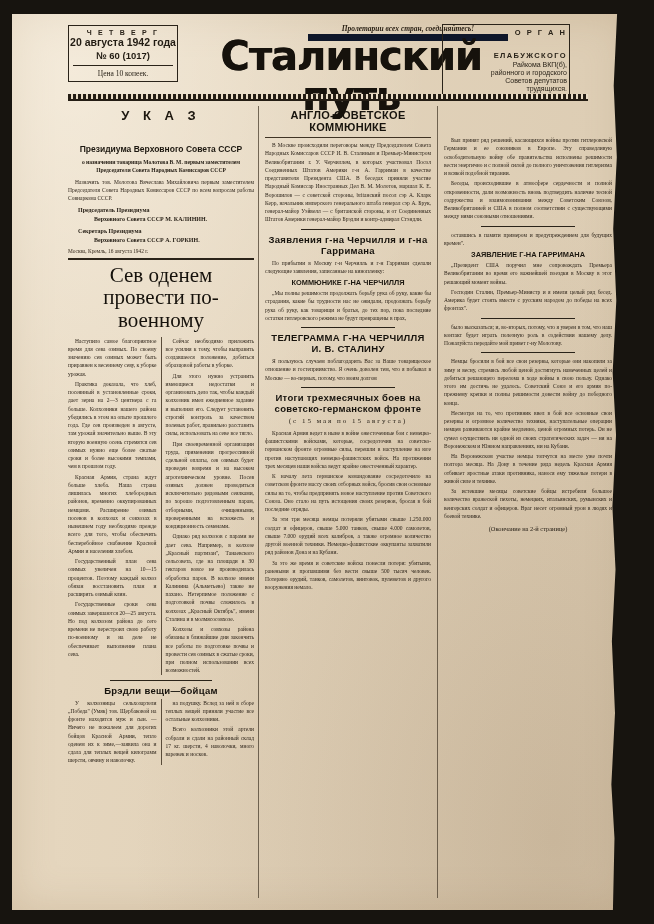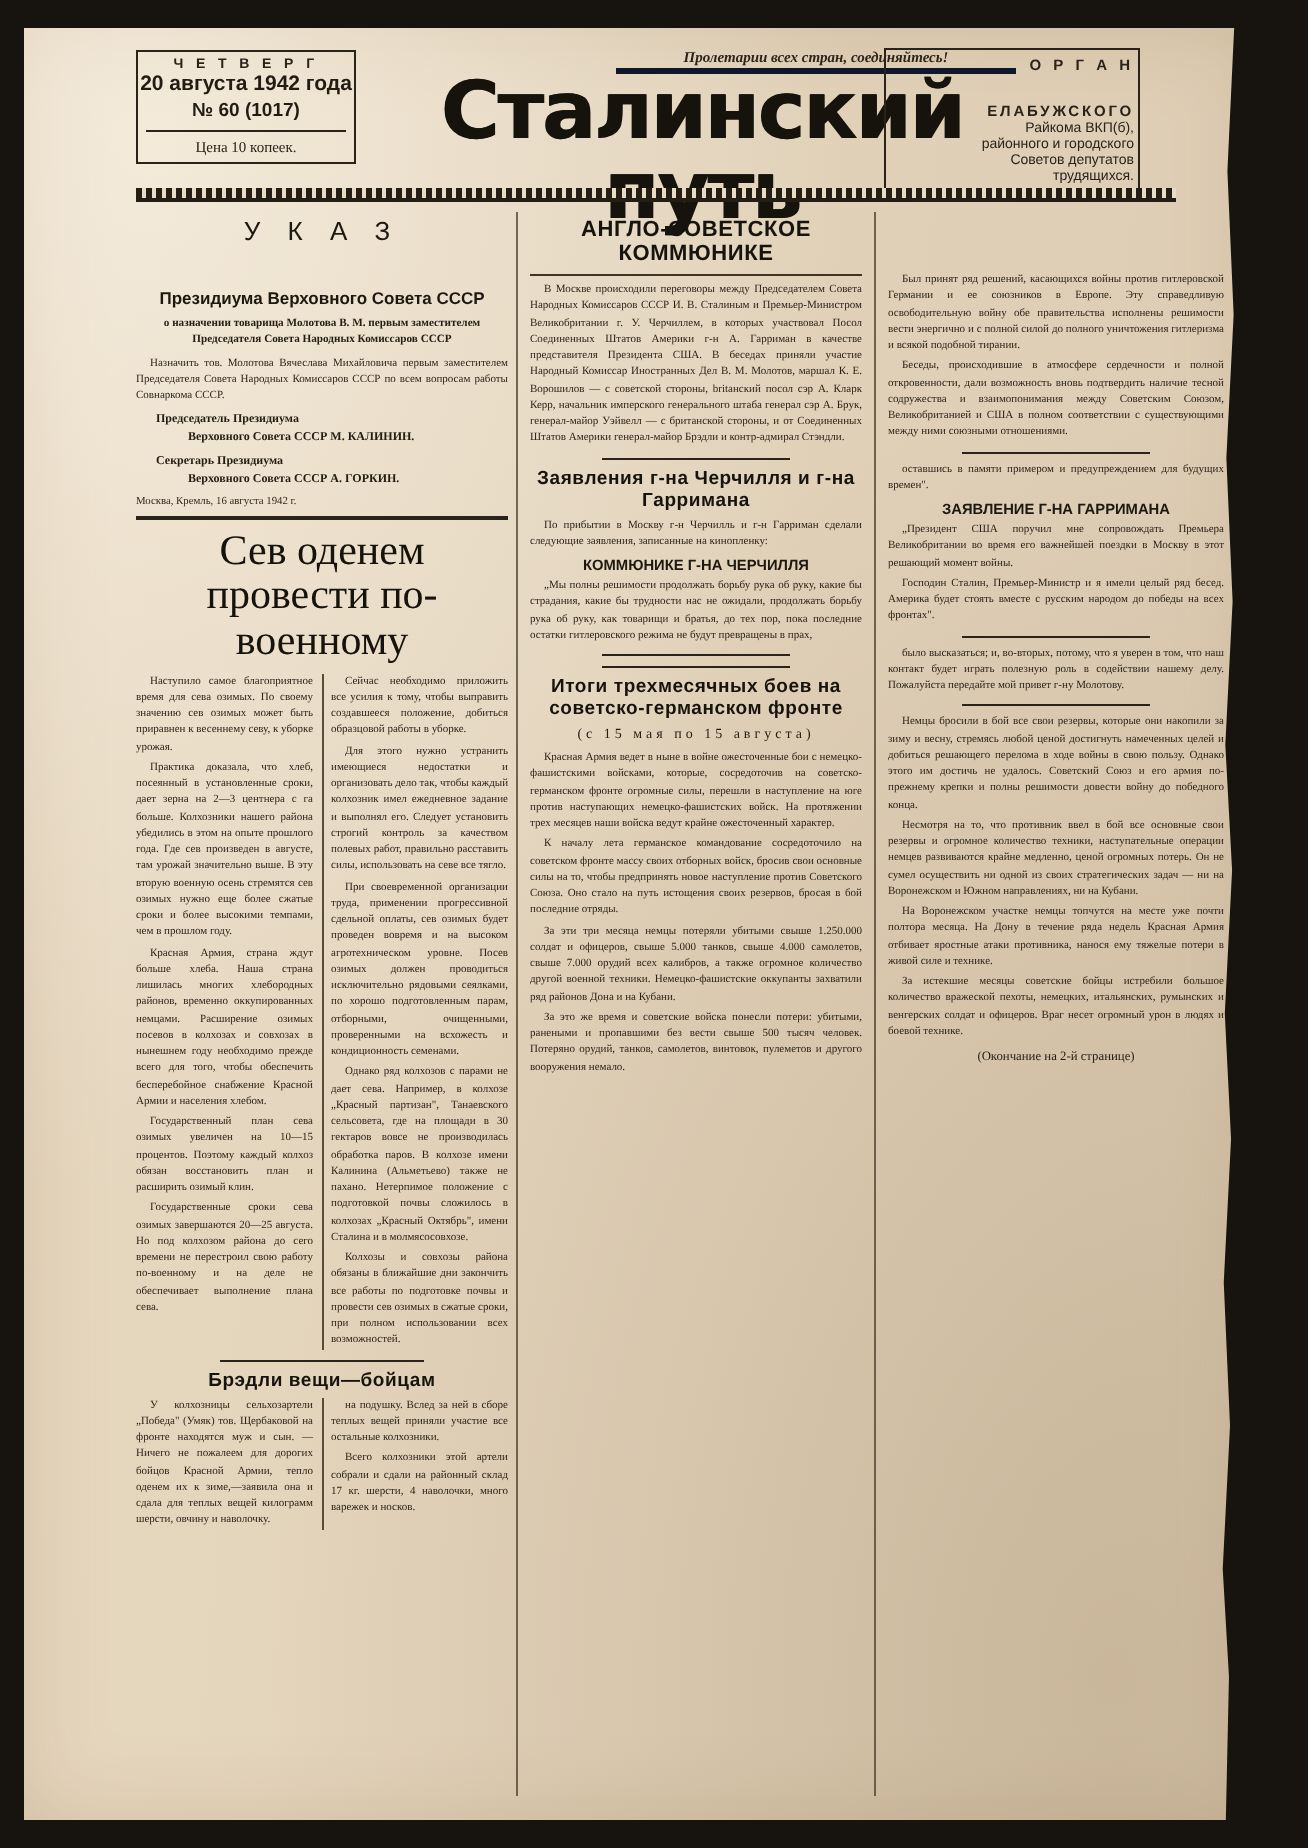--- a/index.html
+++ b/index.html
@@ -24,21 +24,21 @@
   .datebox{position:absolute;left:30px;top:3px;width:108px;border:1.6px solid #2a2319;
     text-align:center;padding:3px 0 2px;}
   .datebox .dow{font-size:7px;letter-spacing:2.2px;font-weight:bold;color:#2a2319;font-family:"Liberation Sans",sans-serif;}
   .datebox .date{font-size:10.5px;font-weight:bold;margin-top:0;color:#221c13;font-family:"Liberation Sans",sans-serif;}
   .datebox .num{font-size:9.5px;font-weight:bold;margin-top:2px;color:#221c13;font-family:"Liberation Sans",sans-serif;}
   .datebox .rule{border-top:1.3px solid #2a2319;margin:4px 4px 3px;}
   .datebox .price{font-size:7.5px;color:#2a2319;padding-bottom:1px;}
 
   .slogan{position:absolute;left:270px;top:2px;width:200px;text-align:center;
     font-size:7.5px;font-style:italic;font-weight:bold;color:#2d2418;
-    border-bottom:3px solid #0f172a;padding-bottom:1px;}
+    border-bottom:7px solid #0f172a;padding-bottom:1px;}
   .title{position:absolute;left:148px;top:14px;width:330px;text-align:center;
     font-family:"DejaVu Sans",sans-serif;font-weight:bold;font-size:40px;
     letter-spacing:-1px;color:#16120c;line-height:1;
     text-shadow:0.5px 0 0 #16120c;}
   .organ{position:absolute;right:34px;top:2px;width:122px;border:1.6px solid #2a2319;
     text-align:right;padding:3px 2px 3px;font-family:"Liberation Sans",sans-serif;}
   .organ .l1{font-size:7.5px;letter-spacing:2px;font-weight:bold;color:#2a2319;}
   .organ .l2{font-size:7.5px;letter-spacing:1.4px;font-weight:bold;color:#2a2319;margin-top:14px;}
   .organ .l3,.organ .l4,.organ .l5,.organ .l6{font-size:7px;color:#2a2319;margin-top:1px;}
   .wavyrule{position:absolute;left:30px;right:16px;top:72px;height:5px;
@@ -48,21 +48,21 @@
   
   .cols{position:absolute;left:0;top:84px;width:566px;height:792px;}
   .colL{position:absolute;left:30px;top:0;width:186px;height:792px;}
   .colM{position:absolute;left:225px;top:0;width:170px;height:792px;}
   .colR{position:absolute;left:404px;top:0;width:172px;height:792px;}
   .vrule{position:absolute;top:0;width:1px;height:792px;background:#4a3e2e;opacity:.75;}
   .vrule.a{left:220px;}
   .vrule.b{left:399px;}
 
   
-  .ttl-ukaz{text-align:center;font-family:"Liberation Sans",sans-serif;font-weight:normal;
+  .ttl-ukaz{text-align:center;font-family:"Liberation Sans",sans-serif;font-weight:bold;
     font-size:13px;letter-spacing:5px;color:#1d1810;margin:2px 0 2px;}
   .ttl-sub{text-align:center;font-family:"Liberation Sans",sans-serif;font-weight:bold;
     font-size:8.5px;color:#1d1810;line-height:1.25;margin-top:21px;}
   .lead{font-size:5.6px;line-height:1.45;text-align:center;font-weight:bold;color:#241d14;
     margin:3px 2px 0;}
   p.body{font-size:5.5px;line-height:1.5;text-align:justify;color:#281f15;margin:0 0 2px;
     text-indent:7px;hyphens:auto;}
   .sig{font-size:6px;line-height:1.5;font-weight:bold;color:#241d14;margin-top:3px;padding-left:10px;}
   .sig .ind{padding-left:16px;}
   .place{font-size:5.4px;color:#35291c;margin-top:3px;}
@@ -178,20 +178,24 @@
 
           <div class="spanbox">
             <div class="sechead sm">Заявления г-на Черчилля и г-на Гарримана</div>
             <p class="body">По прибытии в Москву г-н Черчилль и г-н Гарриман сделали следующие заявления, записанные на кинопленку:</p>
             <div class="inhead">КОММЮНИКЕ Г-НА ЧЕРЧИЛЛЯ</div>
             <p class="body">„Мы полны решимости продолжать борьбу рука об руку, какие бы страдания, какие бы трудности нас не ожидали, продолжать борьбу рука об руку, как товарищи и братья, до тех пор, пока последние остатки гитлеровского режима не будут превращены в прах,</p>
           </div>
 
           <div class="hr-short"></div>
 
+          <div class="spanbox">
+            <div class="sechead sm">ТЕЛЕГРАММА Г-НА ЧЕРЧИЛЛЯ И. В. СТАЛИНУ</div>
+            <p class="body">Я пользуюсь случаем поблагодарить Вас за Ваше товарищеское отношение и гостеприимство. Я очень доволен тем, что я побывал в Москве — во-первых, потому, что моим долгом</p>
+          </div>
 
           <div class="hr-short"></div>
 
           <div class="spanbox">
             <div class="sechead sm">Итоги трехмесячных боев на советско-германском фронте</div>
             <div class="dateline">(с 15 мая по 15 августа)</div>
             <p class="body">Красная Армия ведет в ныне в войне ожесточенные бои с немецко-фашистскими войсками, которые, сосредоточив на советско-германском фронте огромные силы, перешли в наступление на юге против наступающих немецко-фашистских войск. На протяжении трех месяцев наши войска ведут крайне ожесточенный характер.</p>
             <p class="body">К началу лета германское командование сосредоточило на советском фронте массу своих отборных войск, бросив свои основные силы на то, чтобы предпринять новое наступление против Советского Союза. Оно стало на путь истощения своих резервов, бросая в бой последние отряды.</p>
             <p class="body">За эти три месяца немцы потеряли убитыми свыше 1.250.000 солдат и офицеров, свыше 5.000 танков, свыше 4.000 самолетов, свыше 7.000 орудий всех калибров, а также огромное количество другой военной техники. Немецко-фашистские оккупанты захватили ряд районов Дона и на Кубани.</p>
             <p class="body">За это же время и советские войска понесли потери: убитыми, ранеными и пропавшими без вести свыше 500 тысяч человек. Потеряно орудий, танков, самолетов, винтовок, пулеметов и другого вооружения немало.</p>

